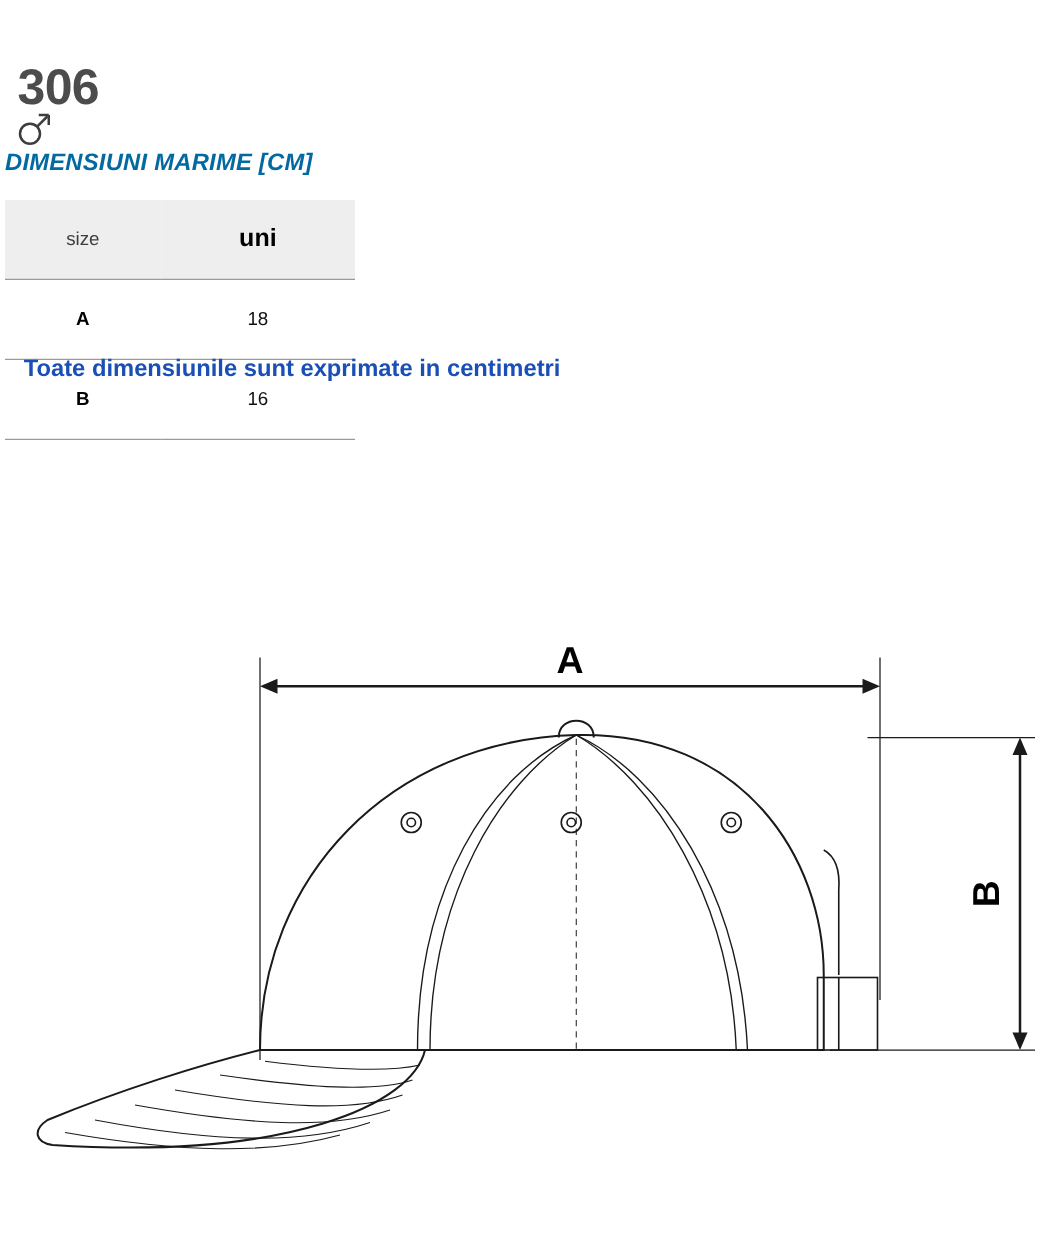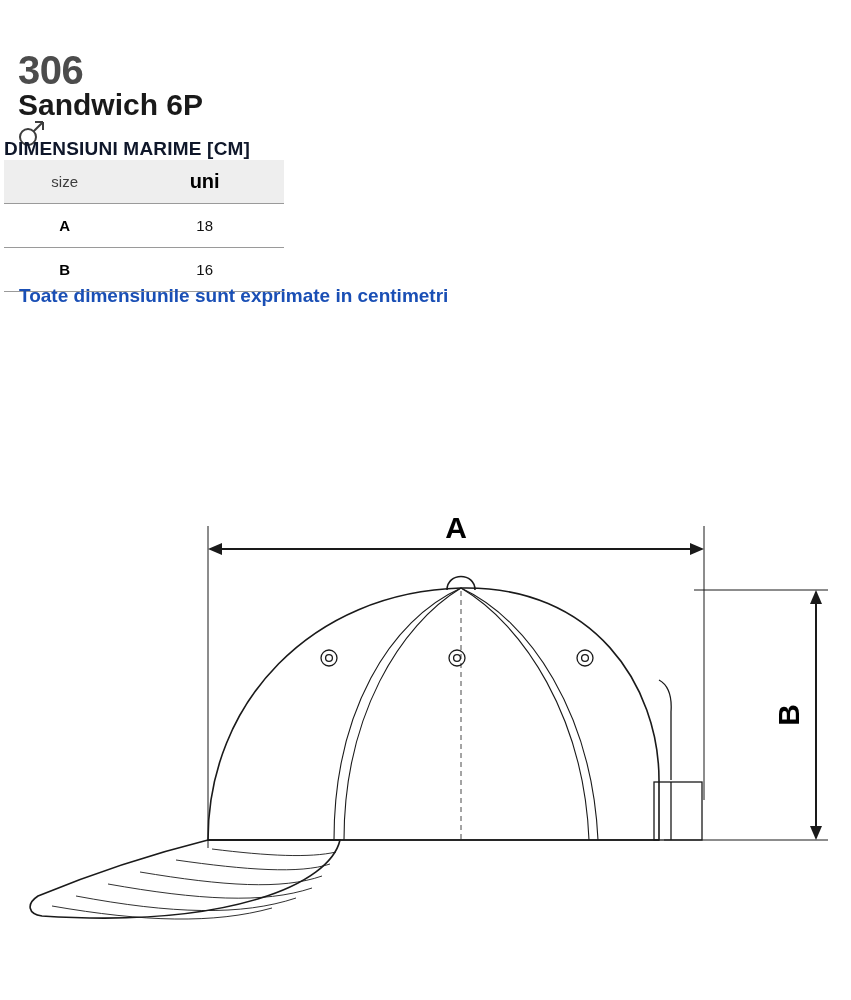--- a/index.html
+++ b/index.html
@@ -44,38 +44,39 @@
   .gender-icon {
     margin-left: 8px;
     position: relative;
     top: -2px;
   }
 
   
   .section-title {
     position: absolute;
     left: 4px;
-    top: 138px;
+    top: 120px;
     font-size: 19px;
     font-weight: bold;
-    color: #0f172a;
+    color: #0369a1;
     letter-spacing: 0.2px;
+    font-style: italic;
   }
 
   
   .size-table {
     position: absolute;
     left: 4px;
     top: 160px;
     width: 280px;
     border-collapse: collapse;
     font-size: 15px;
   }
   .size-table th, .size-table td {
-    padding: 4px;
+    padding: 14px;
     text-align: center;
     height: 35px;
     vertical-align: middle;
   }
   .size-table thead tr {
     background: #eeeeee;
   }
   .size-table thead th {
     font-weight: normal;
     color: #3d3d3d;
@@ -128,21 +129,20 @@
     font-weight: bold;
     font-size: 30px;
     fill: #000;
   }
 </style>
 </head>
 <body>
 
 <div class="doc-header">
   <span class="product-code">306</span>
-  <span class="product-name">Sandwich 6P</span>
   <span class="gender-icon">
     <svg width="28" height="30" viewBox="0 0 28 30">
       <circle cx="10" cy="19" r="8" fill="none" stroke="#3d3d3d" stroke-width="2"></circle>
       <line x1="15.7" y1="13.3" x2="24" y2="5" stroke="#3d3d3d" stroke-width="2"></line>
       <line x1="17" y1="4" x2="25" y2="4" stroke="#3d3d3d" stroke-width="2"></line>
       <line x1="25" y1="4" x2="25" y2="12" stroke="#3d3d3d" stroke-width="2"></line>
     </svg>
   </span>
 </div>
 

